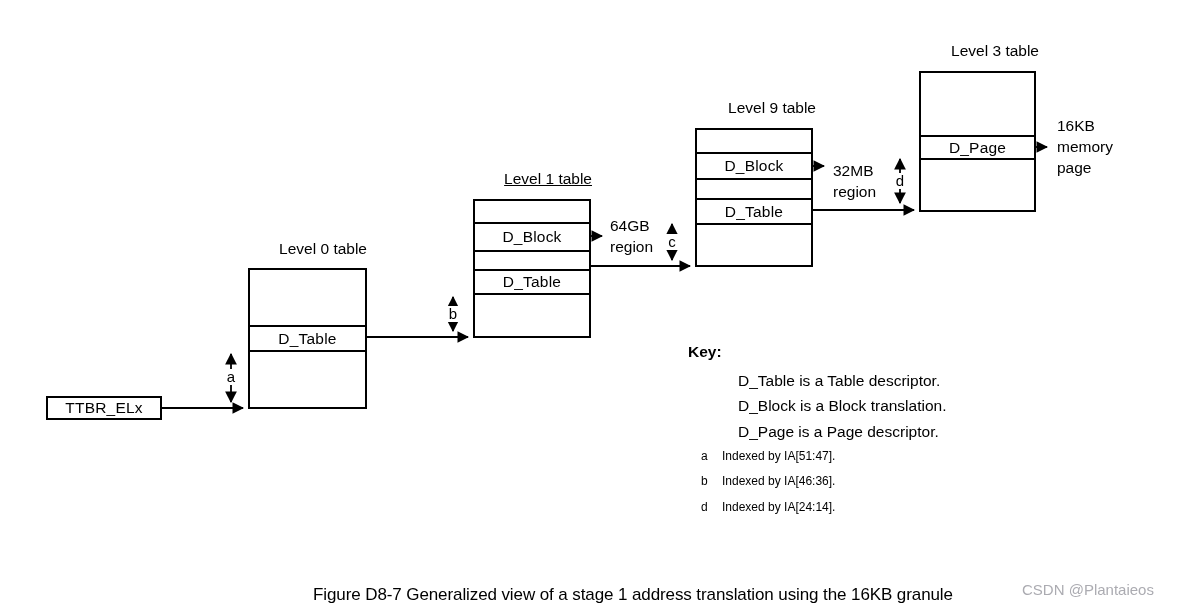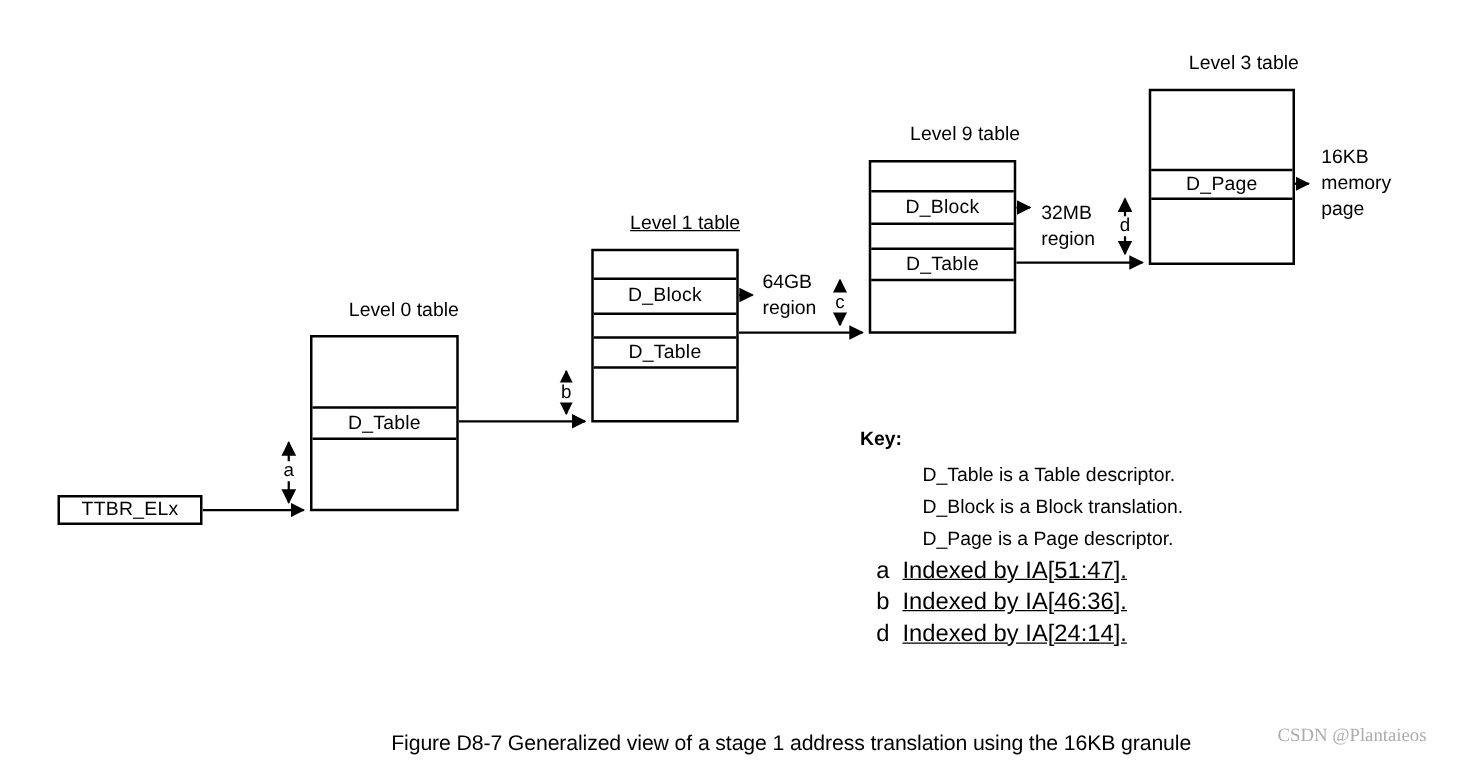--- a/index.html
+++ b/index.html
@@ -13,24 +13,24 @@
   .trow.last{border-bottom:none;}
   .lab{display:flex;align-items:center;justify-content:center;font-size:15.5px;letter-spacing:.2px;}
   .tbl-title{position:absolute;font-size:15.5px;text-align:right;white-space:nowrap;}
   #ttbr{position:absolute;left:46px;top:396px;width:116px;height:24px;border:2px solid #000;
         box-sizing:border-box;display:flex;align-items:center;justify-content:center;
         font-size:15.5px;letter-spacing:.2px;background:#fff;}
   .region{position:absolute;font-size:15.5px;line-height:21px;white-space:nowrap;}
   .idx-label{position:absolute;width:14px;text-align:center;font-size:15px;line-height:16px;background:#fff;}
   #key-title{position:absolute;left:688px;top:343px;font-size:15.5px;font-weight:bold;}
   #key-desc{position:absolute;left:722px;top:368px;font-size:15.5px;line-height:25.3px;margin-left:16px;}
-  #key-indexed{position:absolute;left:701px;top:444px;font-size:19px;line-height:25.3px;text-decoration:underline;}
+  #key-indexed{position:absolute;left:701px;top:444px;font-size:12px;line-height:25.3px;}
   .kl{display:inline-block;width:21px;}
   #caption{position:absolute;left:313px;top:585px;font-size:17px;font-weight:normal;white-space:nowrap;letter-spacing:-0.1px;}
-  #watermark{position:absolute;left:1022px;top:581px;font-size:15px;color:rgba(150,150,158,0.8);white-space:nowrap;font-family:Liberation Serif, serif;}
+  #watermark{position:absolute;left:1022px;top:581px;font-size:15px;color:rgba(150,150,158,0.8);white-space:nowrap;}
 
   
   #l0{left:248px;top:268px;width:119px;height:141px;}
   #l1{left:473px;top:199px;width:118px;height:139px;}
   #l2{left:695px;top:128px;width:118px;height:139px;}
   #l3{left:919px;top:71px;width:117px;height:141px;}
   #l0-title{left:248px;top:240px;width:119px;}
   #l1-title{left:470px;top:170px;width:122px;text-decoration:underline;}
   #l2-title{left:692px;top:99px;width:124px;}
   #l3-title{left:916px;top:42px;width:123px;}

